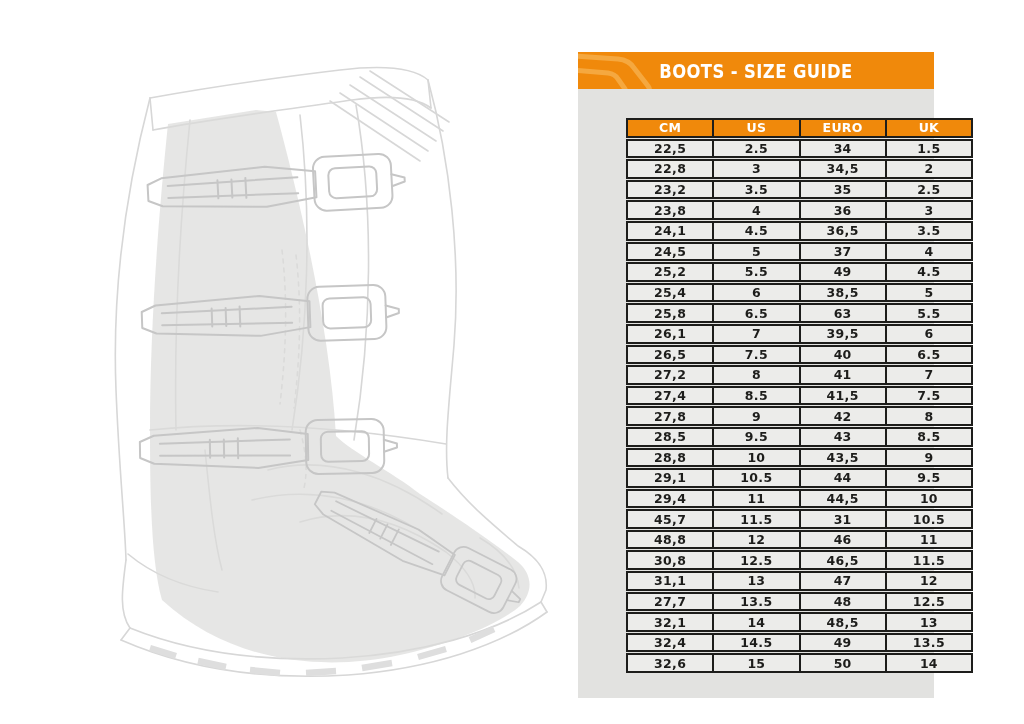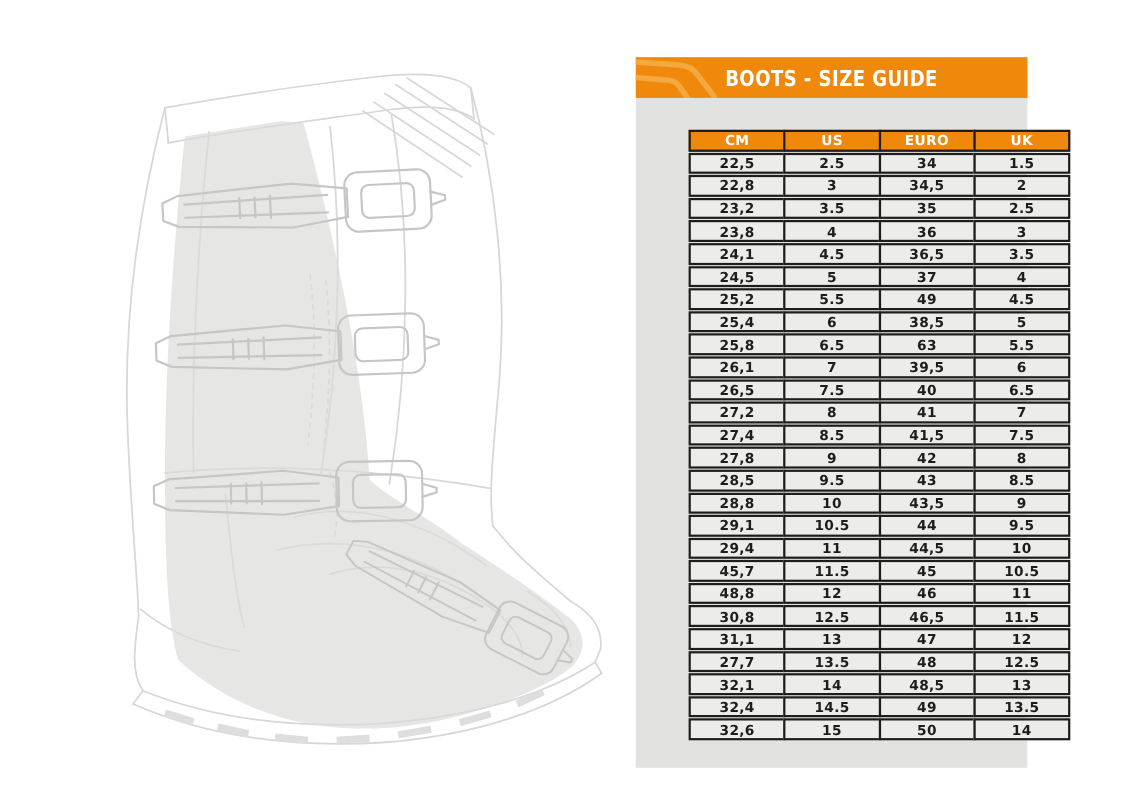--- a/index.html
+++ b/index.html
@@ -218,21 +218,21 @@
       </div>
       <div class="trow">
         <div class="tcell">29,4</div>
         <div class="tcell">11</div>
         <div class="tcell">44,5</div>
         <div class="tcell">10</div>
       </div>
       <div class="trow">
         <div class="tcell">45,7</div>
         <div class="tcell">11.5</div>
-        <div class="tcell">45</div>
+        <div class="tcell">31</div>
         <div class="tcell">10.5</div>
       </div>
       <div class="trow">
         <div class="tcell">48,8</div>
         <div class="tcell">12</div>
         <div class="tcell">46</div>
         <div class="tcell">11</div>
       </div>
       <div class="trow">
         <div class="tcell">30,8</div>

